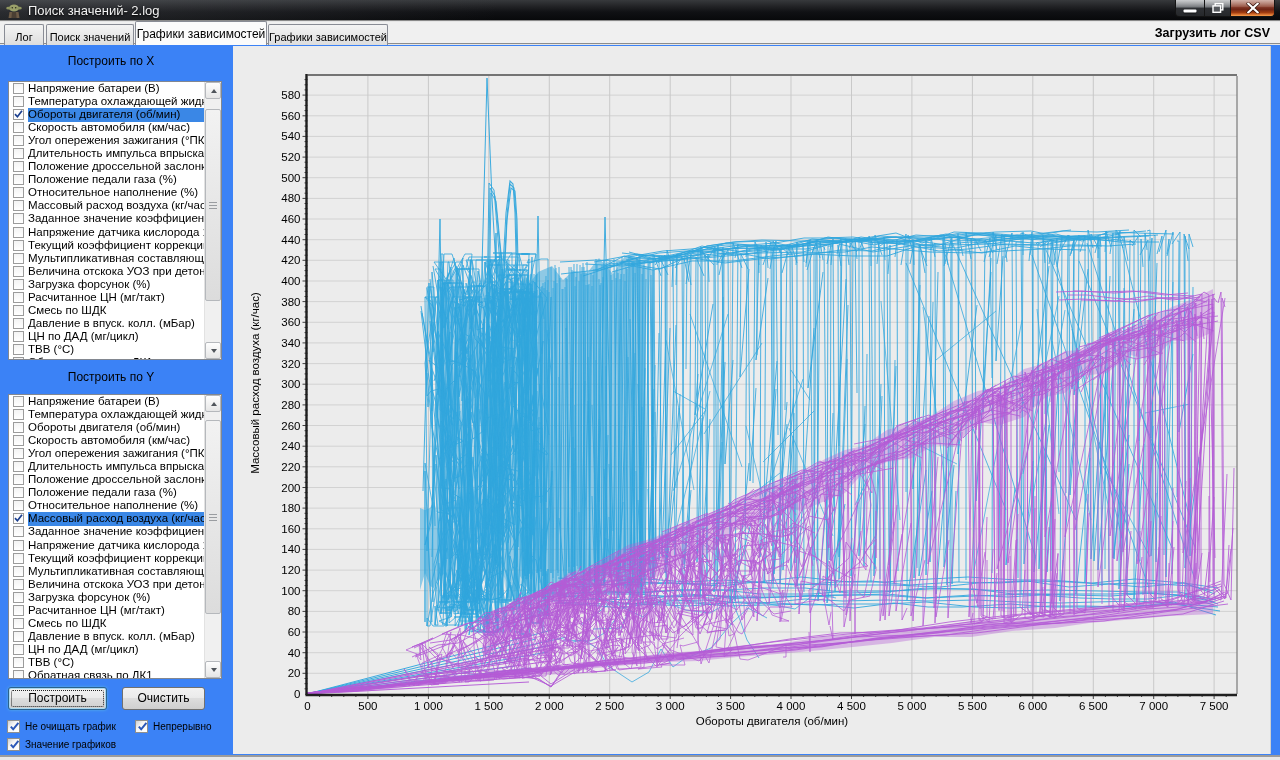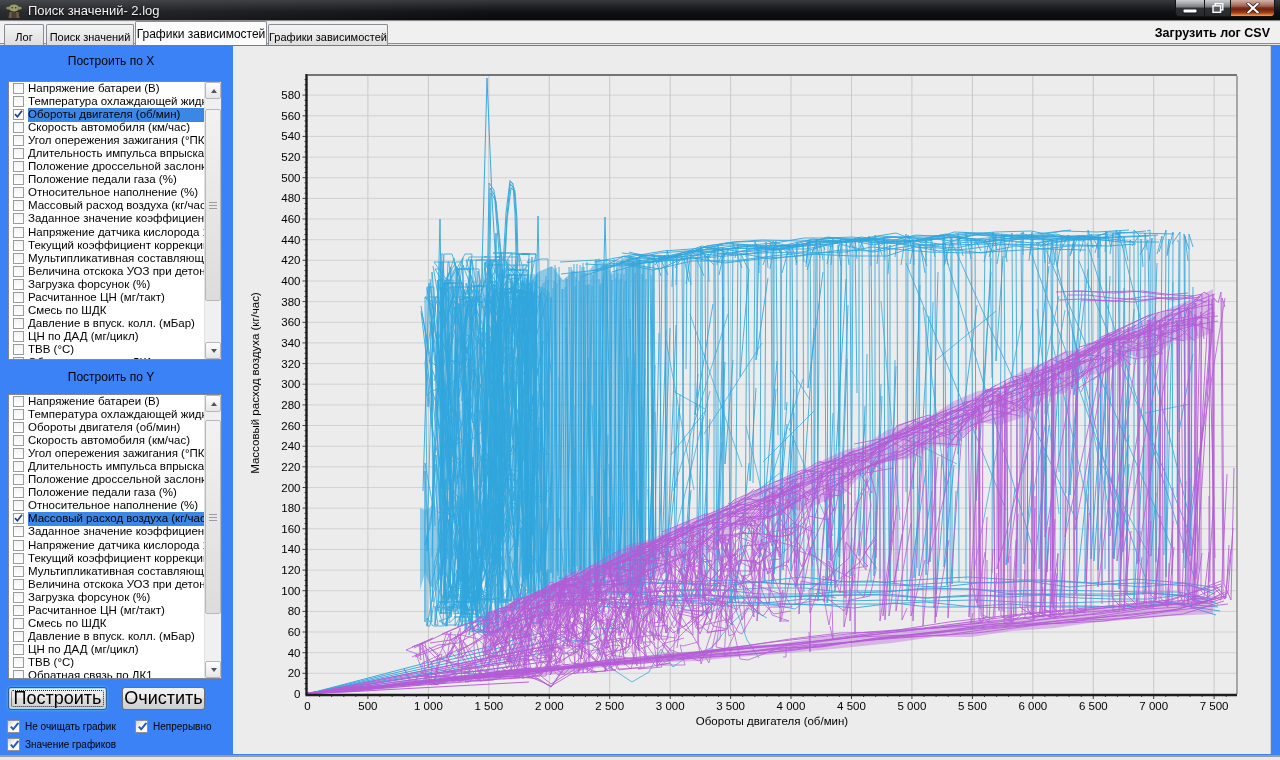--- a/index.html
+++ b/index.html
@@ -50,21 +50,21 @@
 .sbar { position:absolute; right:0; top:0; bottom:0; width:17px; background:#f0f0f0; border-left:1px solid #e2e2e2; }
 .sbtn { position:absolute; left:0; width:16px; height:17px; background:linear-gradient(180deg,#fefefe,#e6e6e6); border:1px solid #b5b8bc; border-radius:2px; }
 .sdown { bottom:0; }
 .tri { position:absolute; left:4.5px; width:0; height:0; border-left:3.5px solid transparent; border-right:3.5px solid transparent; }
 .tri.up { top:6px; border-bottom:4.5px solid #50555b; }
 .tri.down { top:6px; border-top:4.5px solid #50555b; }
 .sthumb { position:absolute; left:0; width:16px; background:linear-gradient(180deg,#f2f2f2,#dcdcdc); border:1px solid #b5b8bc; border-radius:2px; }
 .grip { position:absolute; left:3px; top:50%; width:8px; height:1px; background:#9a9da1; box-shadow:0 -3px 0 #9a9da1, 0 3px 0 #9a9da1; }
 
 
-.btn { position:absolute; height:23px; border:1px solid #707070; border-radius:3px; font-size:18px; color:#000;
+.btn { position:absolute; height:23px; border:1px solid #707070; border-radius:3px; font-size:12px; color:#000;
   background:linear-gradient(180deg,#f2f2f2 0%,#ebebeb 45%,#dddddd 50%,#cfcfcf 100%); text-align:center; line-height:21px; }
 .btn.focus { border-color:#2c628b; box-shadow:0 0 0 1px #a8d8f0 inset, 0 0 3px #58b8e8; }
 .btn.focus .fr { position:absolute; left:2px; top:2px; right:2px; bottom:2px; border:1px dotted #222; border-radius:2px; }
 
 
 .w7c { position:absolute; width:13px; height:13px; background:linear-gradient(135deg,#cdcfd2,#f6f6f6 40%,#fff); border:1px solid #8e8f8f; }
 .w7c svg { position:absolute; left:0; top:-1px; }
 .cblabel { position:absolute; font-size:10px; color:#000; }
 
 #chart { position:absolute; left:233px; top:1px; width:1038px; height:708px; background:#ececec; overflow:hidden; border-right:1px solid #cfcfcf; }

